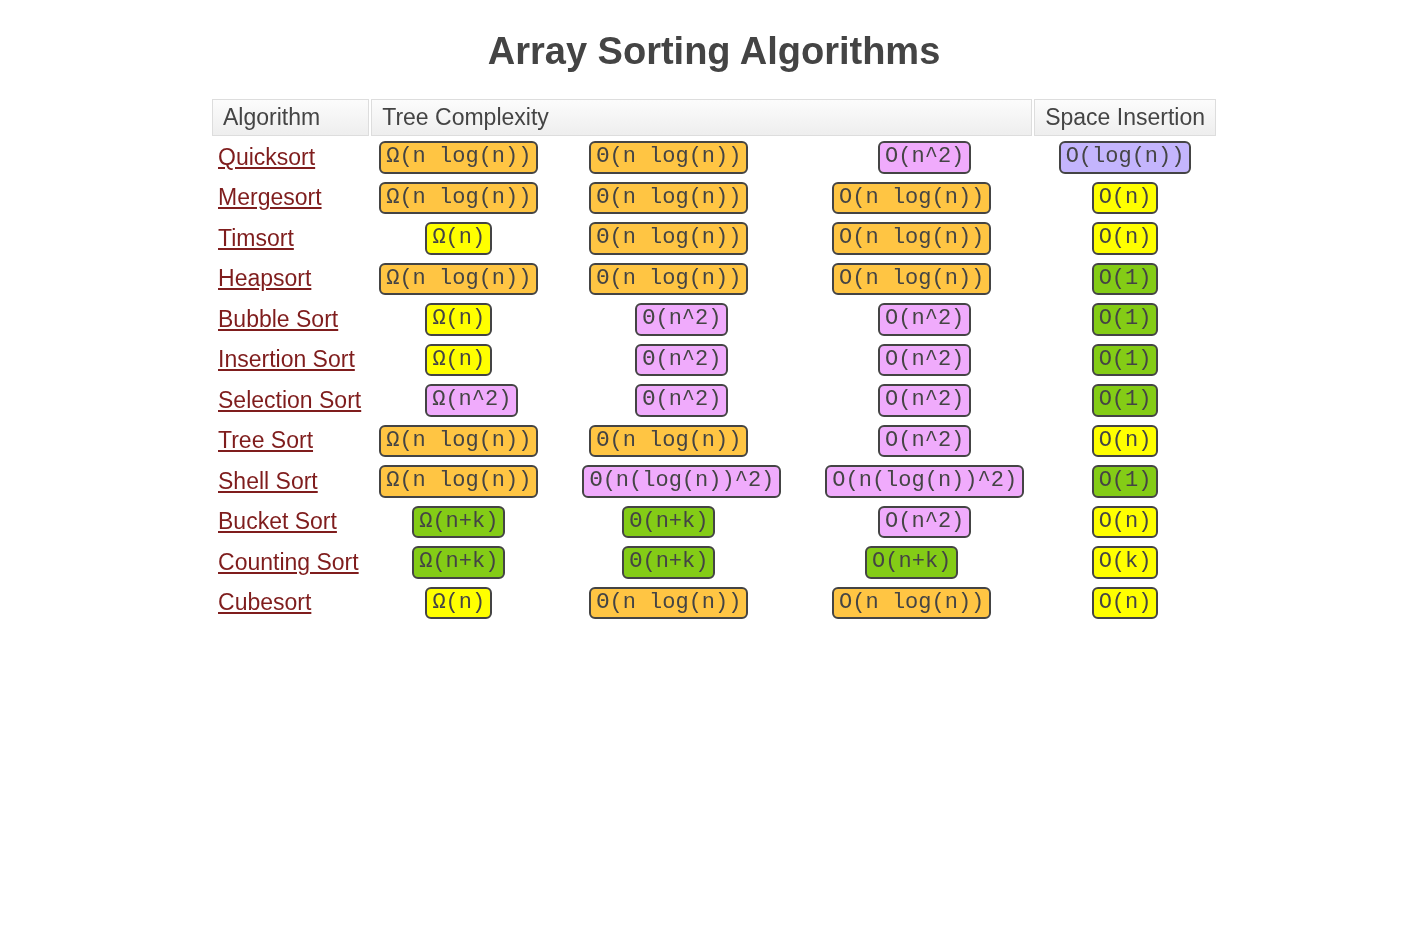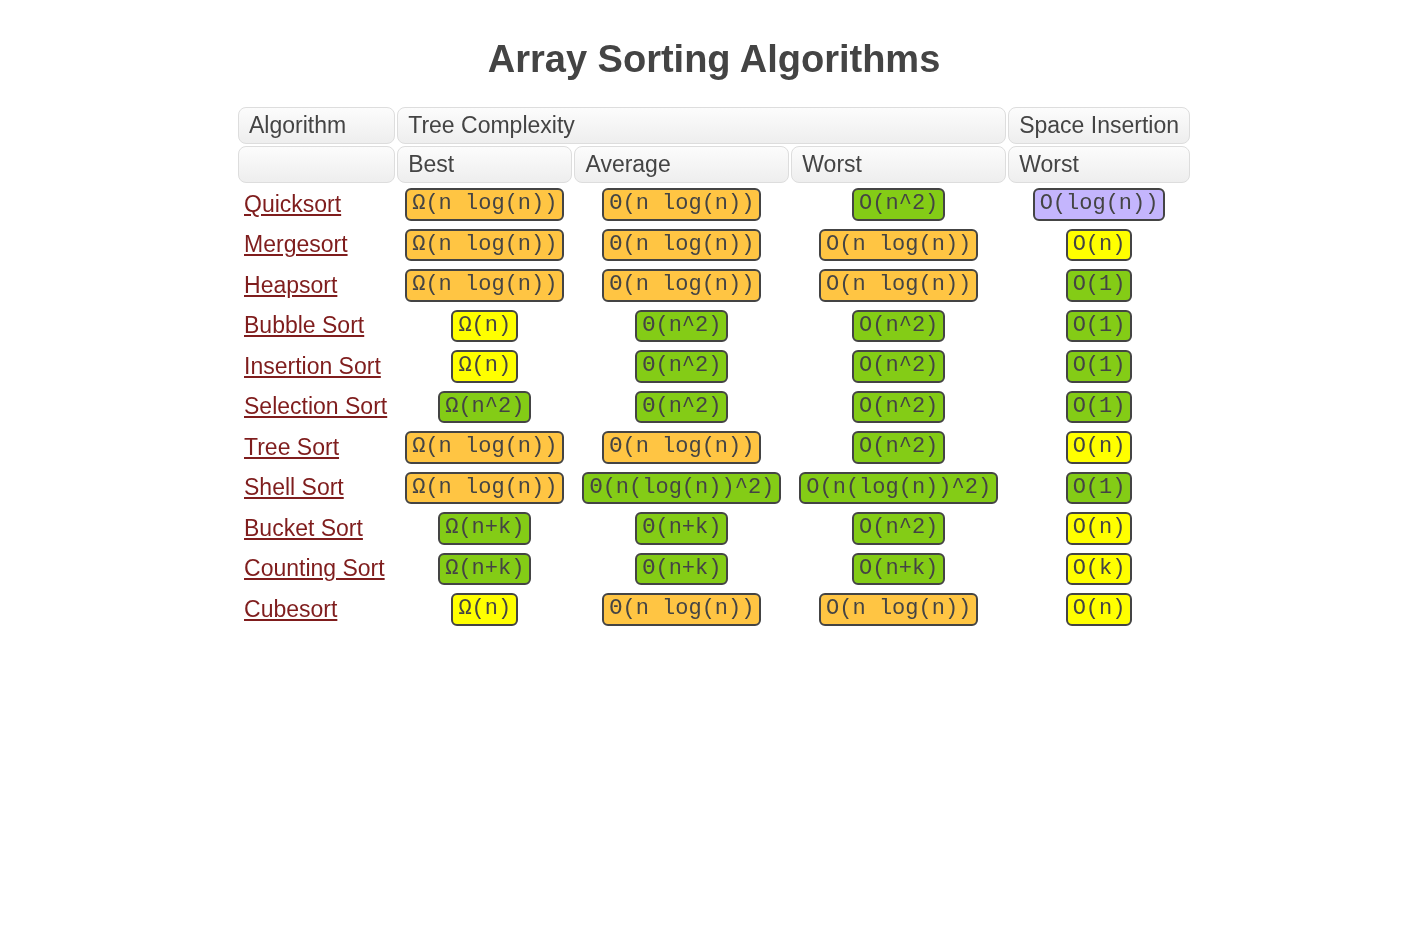--- a/index.html
+++ b/index.html
@@ -7,37 +7,37 @@
       font-family: -apple-system, BlinkMacSystemFont, "Segoe UI", Helvetica, Arial, sans-serif;
       margin: 0;
       padding: 30px 0 0 0;
       background: #fff;
       color: #444;
     }
     h2.title {
       text-align: center;
       font-size: 38px;
       font-weight: 700;
-      margin: 8px 0 24px 0;
+      margin: 0 0 24px 0;
       color: #444;
     }
     table {
       border-collapse: separate;
       border-spacing: 2px;
       margin: 0 auto;
       font-size: 23px;
     }
     th {
       text-align: left;
       font-weight: 400;
       background: linear-gradient(#fcfcfc, #eeeeee);
       border: 1px solid #ddd;
       padding: 4px 10px;
       color: #444;
-      border-radius: 8px;
+      border-radius: 0;
       margin-left: 32px;
     }
     td { padding: 3px 8px; }
     td.name {
       text-align: left;
       padding-left: 6px;
     }
     td.name a {
       color: #7f1d1d;
       text-decoration: underline;
@@ -50,53 +50,53 @@
       border-radius: 6px;
       padding: 0 5px 1px 5px;
       display: inline-block;
       white-space: nowrap;
       line-height: 1.25;
     }
     .green       { background:#84cc16; border-color:#35a800; }
     .yellowgreen { background:#c4b5fd; border-color:#98b900; }
     .yellow      { background:#ffff00; border-color:#d5cd00; }
     .orange      { background:#ffc543; border-color:#ef0000; }
-    .red         { background:#84cc16; border-color:#b20000; }
+    .red         { background:#f0abfc; border-color:#b20000;margin-left:26px; }
   </style>
 </head>
 <body>
 
 <h2 class="title">Array Sorting Algorithms</h2>
 
 <table>
   <thead>
     <tr>
       <th>Algorithm</th>
       <th colspan="3">Tree Complexity</th>
       <th>Space Insertion</th>
     </tr>
-    <tr>
-      <th></th>
-      <th>Best</th>
-      <th>Average</th>
-      <th>Worst</th>
-      <th>Worst</th>
-    </tr>
   </thead>
   <tbody id="tbody">
       <tr>
         <td class="name"><a href="#">Quicksort</a></td>
         <td class="comp"><code class="pill orange">Ω(n log(n))</code></td>
         <td class="comp"><code class="pill orange">Θ(n log(n))</code></td>
         <td class="comp"><code class="pill red">O(n^2)</code></td>
         <td class="comp"><code class="pill yellowgreen">O(log(n))</code></td>
       </tr>
       <tr>
         <td class="name"><a href="#">Mergesort</a></td>
         <td class="comp"><code class="pill orange">Ω(n log(n))</code></td>
+        <td class="comp"><code class="pill orange">Θ(n log(n))</code></td>
+        <td class="comp"><code class="pill orange">O(n log(n))</code></td>
+        <td class="comp"><code class="pill yellow">O(n)</code></td>
+      </tr>
+      <tr>
+        <td class="name"><a href="#">Timsort</a></td>
+        <td class="comp"><code class="pill yellow">Ω(n)</code></td>
         <td class="comp"><code class="pill orange">Θ(n log(n))</code></td>
         <td class="comp"><code class="pill orange">O(n log(n))</code></td>
         <td class="comp"><code class="pill yellow">O(n)</code></td>
       </tr>
       <tr>
         <td class="name"><a href="#">Heapsort</a></td>
         <td class="comp"><code class="pill orange">Ω(n log(n))</code></td>
         <td class="comp"><code class="pill orange">Θ(n log(n))</code></td>
         <td class="comp"><code class="pill orange">O(n log(n))</code></td>
         <td class="comp"><code class="pill green">O(1)</code></td>

